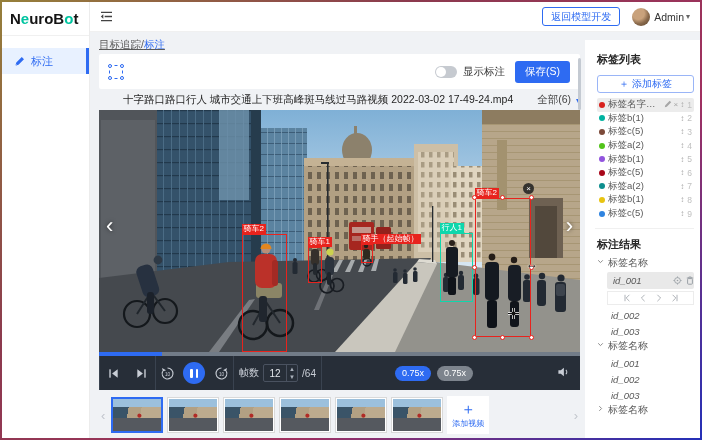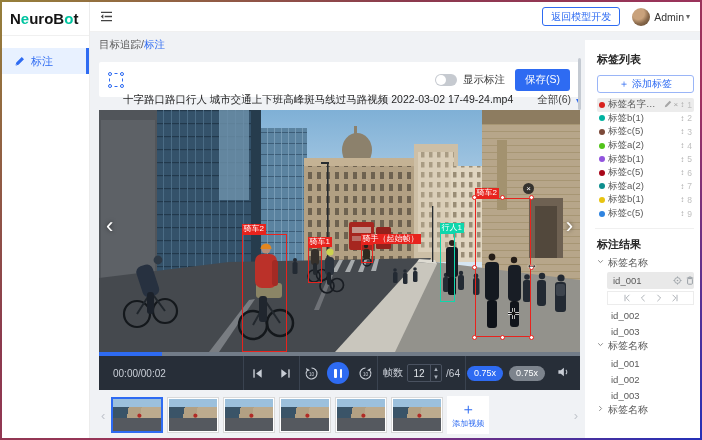--- a/index.html
+++ b/index.html
@@ -22,25 +22,25 @@
     display:flex;align-items:center;padding:0 10px;z-index:4;}
   .topbar .spacer{flex:1;}
   .btn-outline{height:19px;padding:0 8px;border:1px solid #2e6bf2;color:#2e6bf2;background:#fff;border-radius:3px;
     font-size:10px;display:flex;align-items:center;cursor:pointer;}
   .avatar{width:18px;height:18px;border-radius:50%;margin-left:12px;
     background:radial-gradient(circle at 35% 30%,#c9a27c 0 35%,#8a6a4c 60%,#54402c);}
   .user-name{margin-left:4px;font-size:10.5px;color:#333;}
   .caret{font-size:8px;color:#666;margin-left:2px;}
 
   
-  .breadcrumb{position:absolute;left:97px;top:36px;font-size:10.5px;color:#595959;}
+  .breadcrumb{position:absolute;left:97px;top:36px;font-size:10.5px;color:#595959;text-decoration:underline;}
   .breadcrumb .cur{color:#2e6bf2;}
 
   
-  .toolbar-card{position:absolute;left:97px;top:60px;width:481px;height:35px;background:#fff;border-radius:2px;
+  .toolbar-card{position:absolute;left:97px;top:52px;width:481px;height:35px;background:#fff;border-radius:2px;
     display:flex;align-items:center;padding:0 10px;}
   .bbox-icon{position:relative;width:14px;height:14px;border:1px dashed #2e6bf2;}
   .bbox-icon i{position:absolute;width:4px;height:4px;background:#fff;border:1px solid #2e6bf2;border-radius:50%;}
   .bbox-icon i:nth-child(1){left:-2px;top:-2px;} .bbox-icon i:nth-child(2){right:-2px;top:-2px;}
   .bbox-icon i:nth-child(3){left:-2px;bottom:-2px;} .bbox-icon i:nth-child(4){right:-2px;bottom:-2px;}
   .toolbar-card .spacer{flex:1;}
   .toggle{width:22px;height:12px;border-radius:6px;background:#c6cad0;position:relative;cursor:pointer;}
   .toggle .knob{position:absolute;left:1px;top:1px;width:10px;height:10px;border-radius:50%;background:#fff;}
   .toggle-label{font-size:10.5px;color:#333;margin:0 10px 0 6px;}
   .btn-primary{height:22px;padding:0 10px;background:#2e6bf2;color:#fff;border:none;border-radius:3px;font-size:10.5px;cursor:pointer;}
@@ -112,21 +112,21 @@
     color:#2e6bf2;font-size:10px;cursor:pointer;}
   .lbl-rows{margin-top:5px;}
   .lbl-row{display:flex;align-items:center;height:13.6px;padding:0 2px;font-size:9.5px;color:#595959;cursor:pointer;}
   .lbl-row.sel{background:#ececec;border-radius:2px;}
   .lbl-row .dot{width:6px;height:6px;border-radius:50%;margin-right:3px;flex:none;}
   .lbl-row .nm{flex:1;white-space:nowrap;overflow:hidden;text-overflow:ellipsis;}
   .lbl-row .ic{color:#a6a6a6;font-size:8px;margin-left:2px;flex:none;cursor:pointer;}
   .lbl-row .idx{color:#c0c0c0;font-size:8.5px;margin-left:3px;flex:none;}
   .rp-divider{margin:8px 0 8px -2px;border-top:1px solid #f0f0f0;}
   .grp-row{display:flex;align-items:flex-start;gap:4px;height:16px;font-size:10px;color:#595959;cursor:pointer;}
-  .id-row{display:flex;align-items:center;height:16px;padding-left:14px;font-size:9.5px;color:#595959;cursor:pointer;}
+  .id-row{display:flex;align-items:center;height:16px;padding-left:14px;font-size:9.5px;color:#595959;cursor:pointer;font-style:italic;}
   .id-row.sel{background:#e9e9e9;border-radius:2px;margin-left:10px;padding-left:6px;height:17px;}
   .id-row.sel .nm{flex:1;}
   .id-row .ric{margin-left:4px;display:flex;align-items:center;cursor:pointer;}
   .pag-row{margin:2px 0 2px 10px;height:14px;border:1px solid #ececec;background:#fff;
     display:flex;align-items:center;justify-content:center;gap:8px;}
   .pag-row span{display:flex;align-items:center;cursor:pointer;}
   .scroll-thumb{position:absolute;left:576px;top:56px;width:3px;height:52px;background:#c4cad2;border-radius:2px;}
 </style>
 </head>
 <body>
@@ -319,21 +319,21 @@
     <div id="anno-layer">
           <div class="anno" style="left: 143px; top: 124px; width: 45px; height: 118px; border-color: rgb(232, 35, 29);">
             <span class="tag" style="background: rgb(232, 35, 29);">骑车2</span>
           </div>
           <div class="anno" style="left: 209px; top: 137px; width: 14px; height: 36px; border-color: rgb(232, 35, 29);">
             <span class="tag" style="background: rgb(232, 35, 29);">骑车1</span>
           </div>
           <div class="anno" style="left: 262px; top: 134px; width: 12px; height: 19px; border-color: rgb(232, 35, 29);">
             <span class="tag" style="background: rgb(232, 35, 29);">骑手（起始帧）</span>
           </div>
-          <div class="anno" style="left: 341px; top: 123px; width: 15px; height: 69px; border-color: rgb(15, 215, 172);">
+          <div class="anno" style="left: 341px; top: 123px; width: 33px; height: 69px; border-color: rgb(15, 215, 172);">
             <span class="tag" style="background: rgb(15, 215, 172);">行人1</span>
           </div>
           <div class="anno" style="left: 376px; top: 88px; width: 56px; height: 139px; border-color: rgb(232, 35, 29);">
             <span class="tag" style="background: rgb(232, 35, 29);">骑车2</span>
             <span class="dot tl" style="border-color: rgb(232, 35, 29);"></span>
             <span class="dot tm" style="border-color: rgb(232, 35, 29);"></span>
             <span class="dot tr" style="border-color: rgb(232, 35, 29);"></span>
             <span class="dot ml" style="border-color: rgb(232, 35, 29);"></span>
             <span class="dot mr" style="border-color: rgb(232, 35, 29);"></span>
             <span class="dot bl" style="border-color: rgb(232, 35, 29);"></span>
@@ -352,21 +352,20 @@
               </svg></span>
           </div>
         </div>
   </div>
 
   <div class="controls-wrap">
     <div class="progress">
           <div class="fill" id="progress-fill" style="width: 13%;"></div>
         </div>
     <div class="controls">
-      <div class="c-time">00:00/00:02</div>
       <div class="c-sep"></div>
       <div class="c-step">
         <svg width="13" height="13" viewBox="0 0 14 14">
           <rect x="2.5" y="2.5" width="1.5" height="9" fill="#c9ced6"></rect>
               <path d="M11.5 2.5v9L5.5 7z" fill="#c9ced6"></path>
         </svg>
         <svg width="13" height="13" viewBox="0 0 14 14">
           <rect x="10" y="2.5" width="1.5" height="9" fill="#c9ced6"></rect>
               <path d="M2.5 2.5v9L8.5 7z" fill="#c9ced6"></path>
         </svg>

